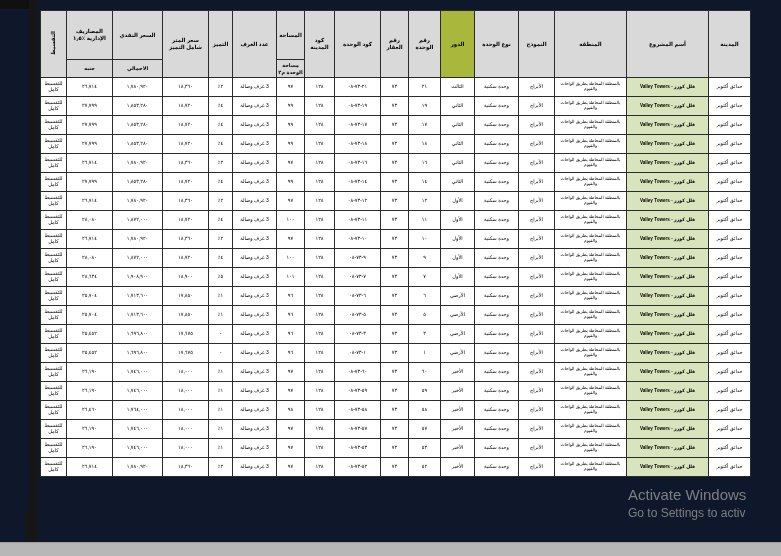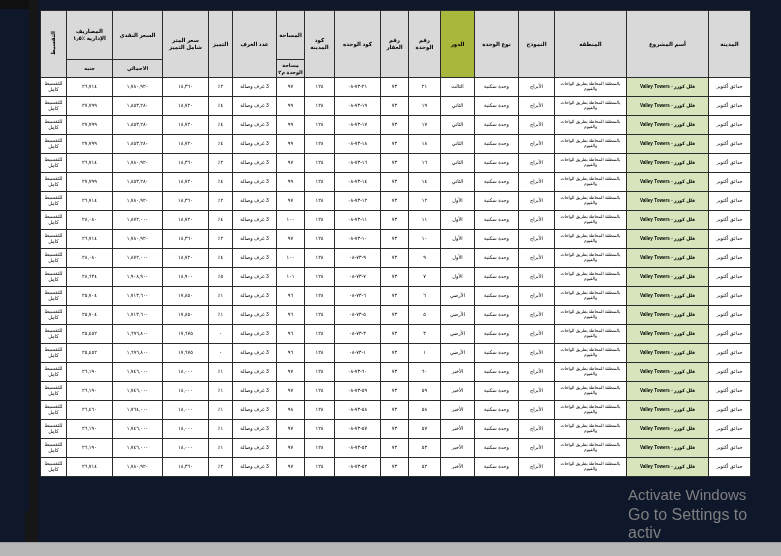--- a/index.html
+++ b/index.html
@@ -26,21 +26,21 @@
   .sub-main { flex:1; display:flex; align-items:center; justify-content:center; padding:0 1px; }
   .sub-sub { border-top:1px solid #2b2b2b; min-height:18px; display:flex; align-items:center; justify-content:center; padding:0 1px; font-size:5px; }
   .rot { writing-mode:vertical-rl; transform:rotate(180deg); display:inline-block; font-size:5.5px; }
   td { font-size:5px; height:19px; line-height:1.15; background:#fff; }
   td.project { background:#d8e4bc; font-weight:bold; font-size:4.6px; }
   td.small { font-size:4.3px; }
   td.pre { white-space:pre-line; }
 
   .watermark { position:absolute; left:628px; top:486px; color:#8a8a8a; opacity:.9; text-align:left; direction:ltr; }
   .wm1 { font-size:15px; }
-  .wm2 { font-size:16px; margin-top:3px; }
+  .wm2 { font-size:12px; margin-top:3px; }
 </style>
 </head>
 <body>
 
 <div class="page">
   <div class="corner-tl"></div>
   <div class="viewer-left-bar"></div>
   <div class="corner-bl"></div>
 
   <div class="sheet">

